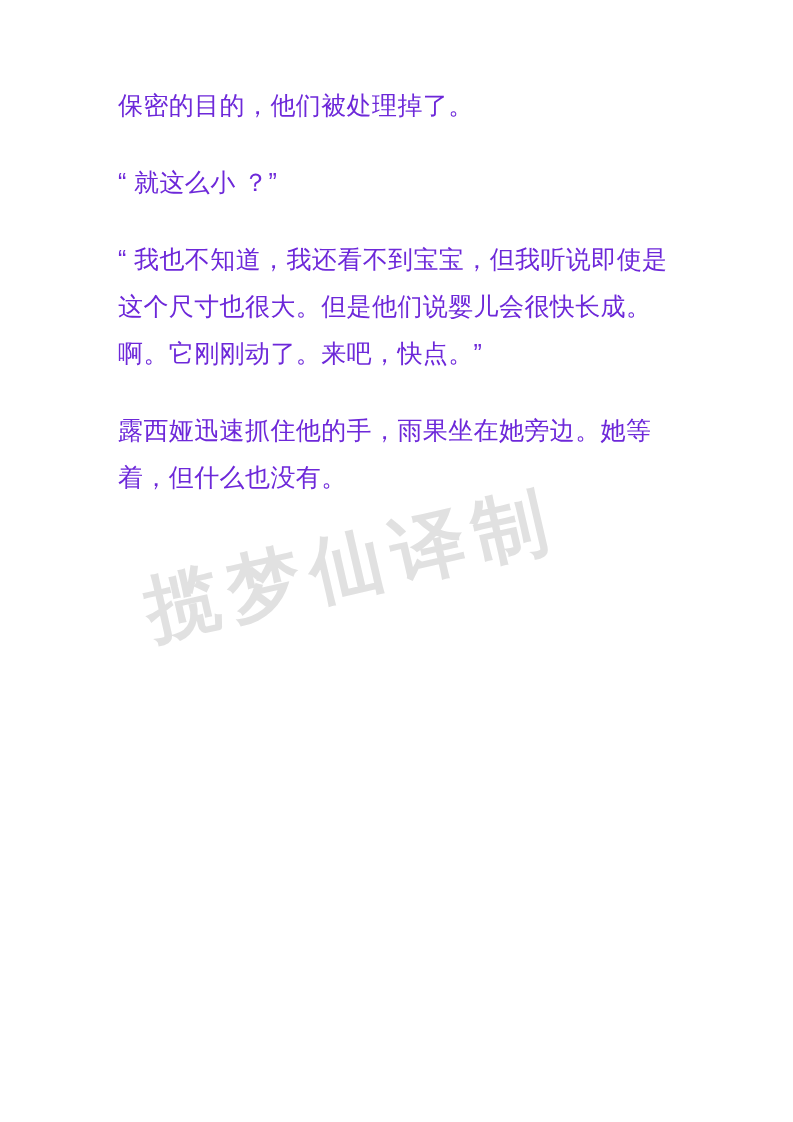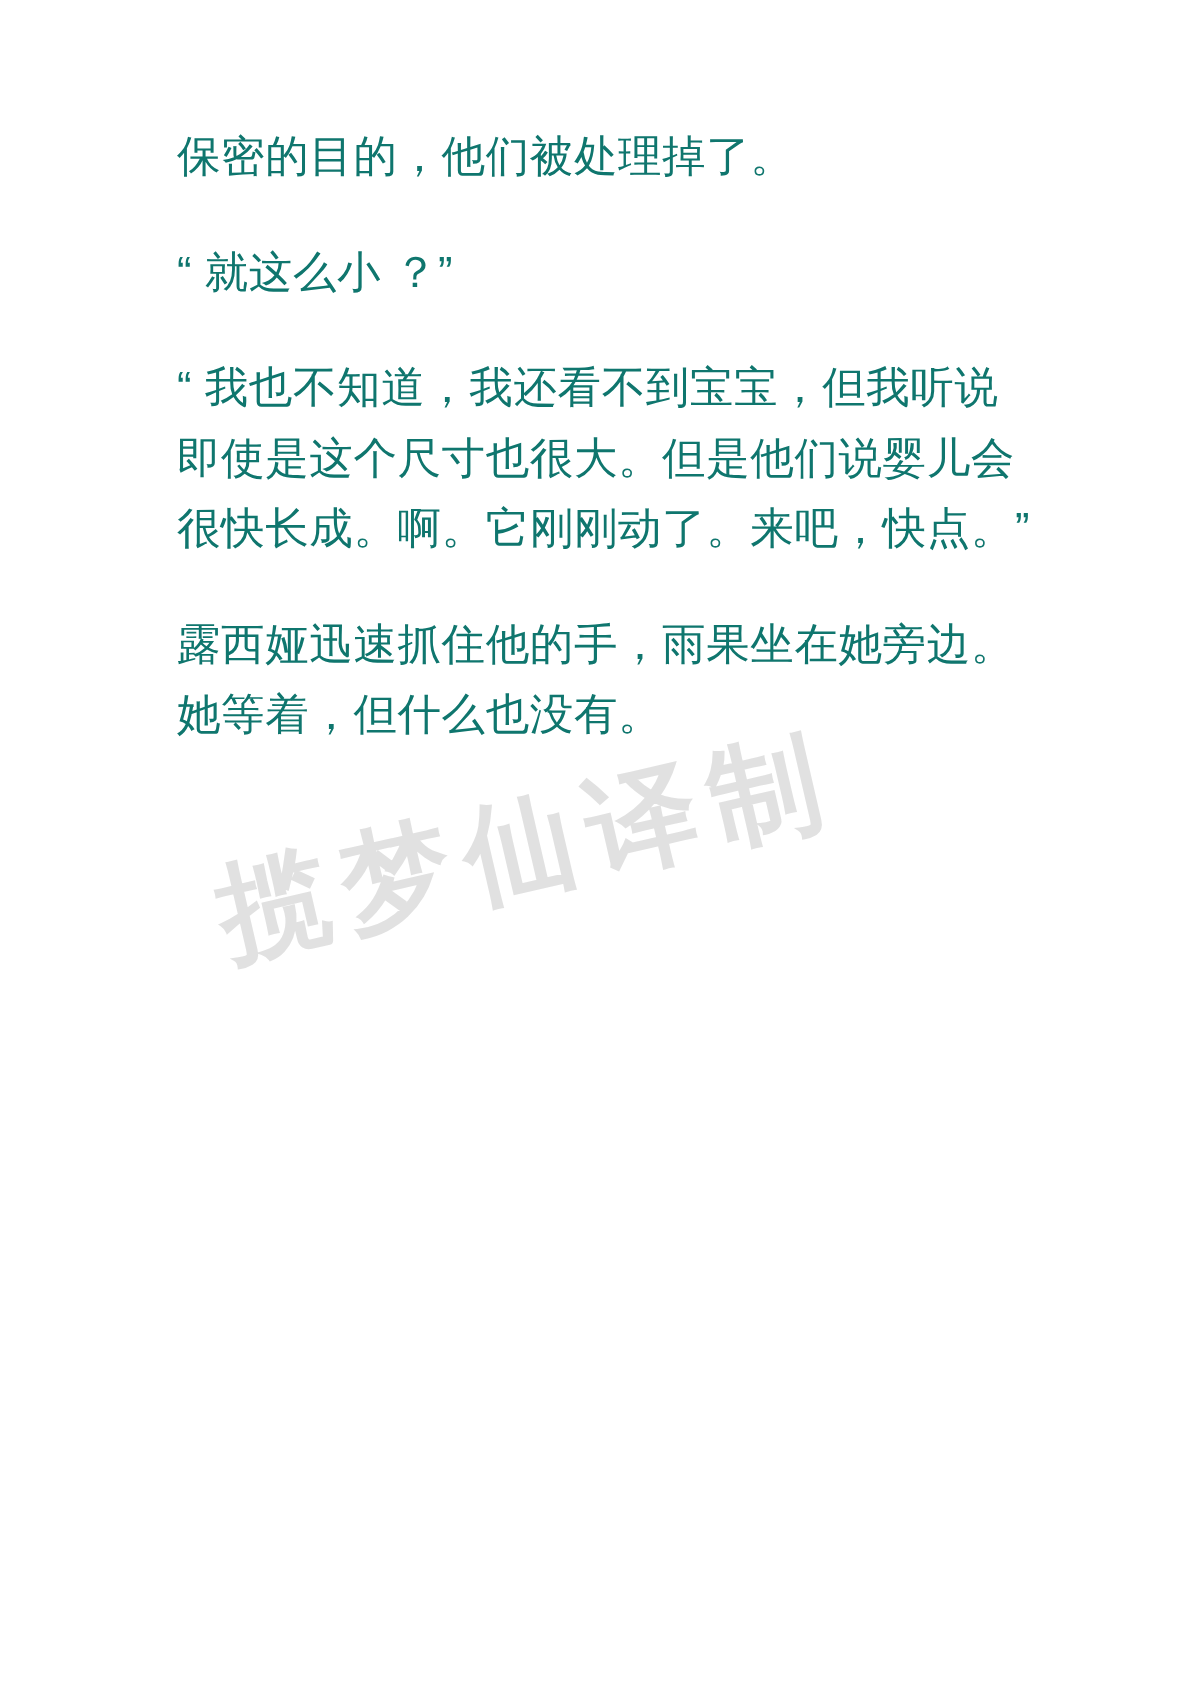--- a/index.html
+++ b/index.html
@@ -19,23 +19,23 @@
     inset: 0;
     background: #ffffff;
   }
   .content {
     position: absolute;
     left: 118px;
     top: 82px;
     width: 570px;
   }
   .para {
-    font-size: 29px;
+    font-size: 25px;
     line-height: 47px;
-    color: #0f766e;
+    color: #6d28d9;
     letter-spacing: 0.4px;
     margin: 0 0 30px 0;
     font-weight: 500;
     text-align: left;
     white-space: pre-wrap;
     word-break: break-word;
   }
   .watermark {
     position: absolute;
     left: 148px;

